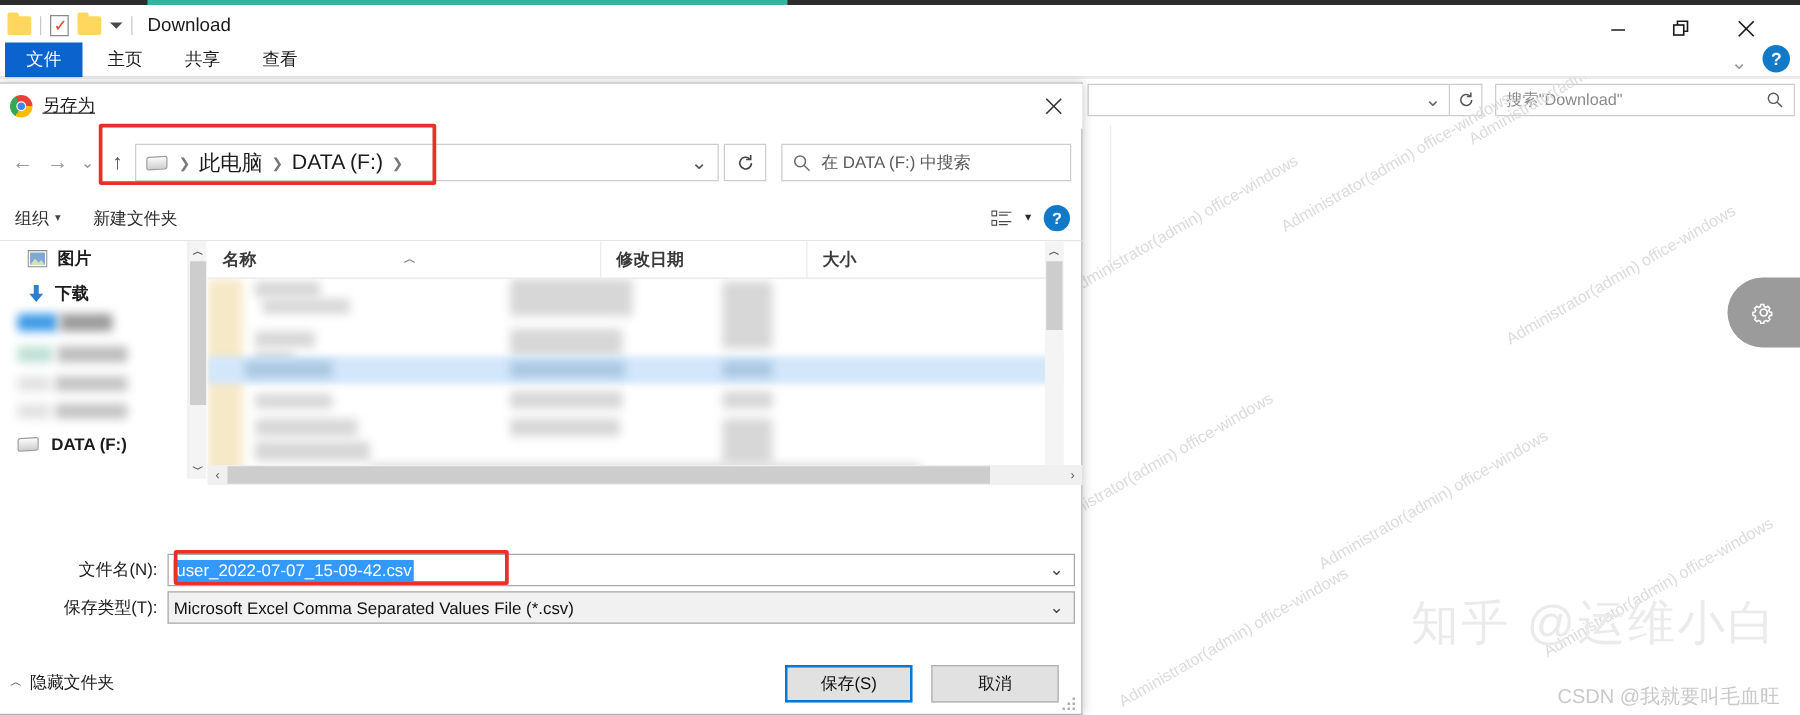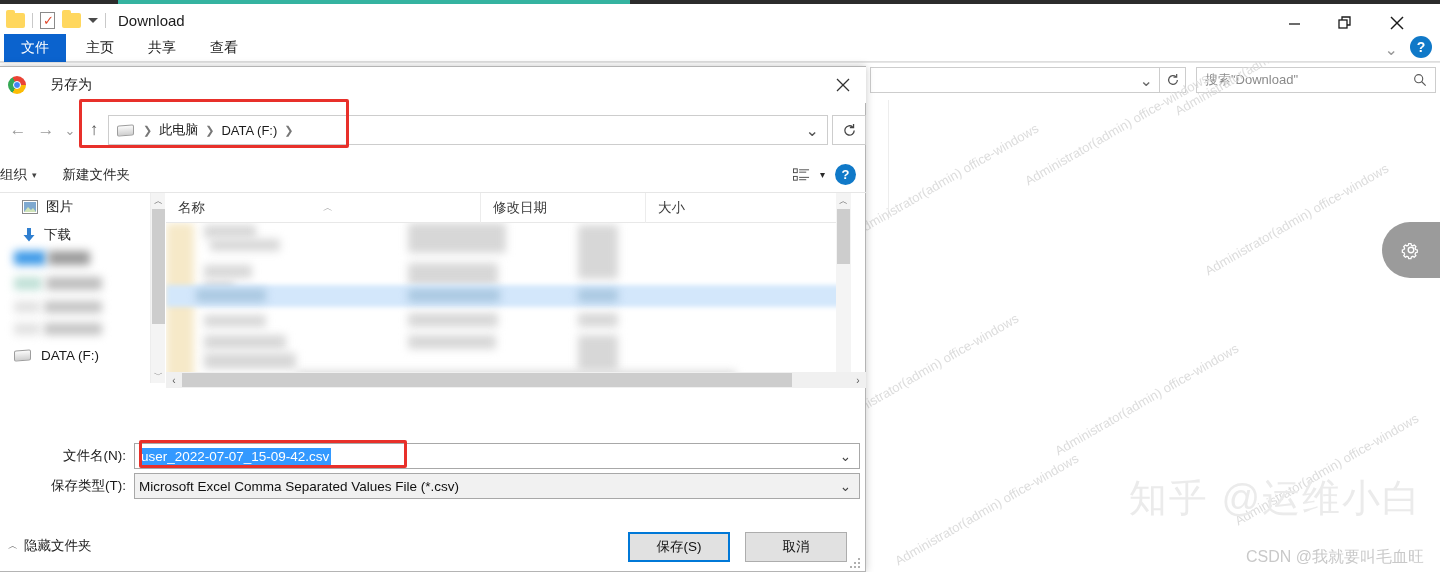--- a/index.html
+++ b/index.html
@@ -48,39 +48,39 @@
   .wm { position: absolute; color: #dcdcdc; font-size: 13px; transform: rotate(-30deg); white-space: nowrap; font-family: "Liberation Sans", sans-serif; }
 
   
   .gear-tab { position: absolute; right: 0; top: 222px; width: 58px; height: 56px; background: #9b9b9b; border-radius: 28px 0 0 28px; display: flex; align-items: center; justify-content: center; }
 
   
   .dlg { position: absolute; left: 0; top: 66px; width: 866px; height: 506px; background: #ffffff; border: 1px solid #b4b4b4; border-left: none; box-shadow: 0 0 8px rgba(0,0,0,.22); }
   .dlg-title { position: absolute; left: 0; top: 0; width: 866px; height: 36px; background: #fff; display: flex; align-items: center; }
   .chrome-icon { width: 18px; height: 18px; border-radius: 50%; margin-left: 8px; position: relative; background: conic-gradient(from -30deg, #ea4335 0deg 120deg, #fbbc05 120deg 240deg, #34a853 240deg 360deg); }
   .chrome-icon:after { content:""; position:absolute; left:5px; top:5px; width:8px; height:8px; border-radius:50%; background:#4285f4; border:1px solid #fff; box-sizing:border-box; }
-  .dlg-title-text { font-size: 14px; color: #1b1b1b; margin-left: 24px; }
+  .dlg-title-text { font-size: 14px; color: #1b1b1b; margin-left: 8px; text-decoration: underline; }
   .dlg-close { position: absolute; right: 0; top: 0; width: 46px; height: 36px; display: flex; align-items: center; justify-content: center; color: #333; }
 
   .nav-row { position: absolute; left: 0; top: 38px; width: 866px; height: 50px; display: flex; align-items: center; }
   .nav-btn { width: 28px; height: 28px; display: flex; align-items: center; justify-content: center; color: #9a9a9a; font-size: 17px; }
   .nav-btn.active { color: #555; }
   .crumb-box { flex: 1; height: 30px; border: 1px solid #cdcdcd; background: #fff; display: flex; align-items: center; padding: 0 8px; margin-right: 4px; }
-  .crumb { font-size: 13px; color: #1b1b1b; padding: 0 2px; }
+  .crumb { font-size: 17px; color: #1b1b1b; padding: 0 2px; }
   .crumb-sep { color: #777; font-size: 11px; margin: 0 5px; }
   .drive-glyph { width: 17px; height: 11px; background: linear-gradient(#fbfbfb,#cfcfcf); border: 1px solid #9d9d9d; border-radius: 2px; transform: skewY(-4deg); margin-right: 4px; }
   .crumb-caret { margin-left: auto; color: #555; }
   .refresh-btn { width: 34px; height: 30px; border: 1px solid #cdcdcd; background: #fff; display: flex; align-items: center; justify-content: center; color: #444; }
   .dlg-search { width: 232px; height: 30px; margin-left: 12px; margin-right: 9px; border: 1px solid #cdcdcd; background: #fff; display: flex; align-items: center; gap: 8px; padding: 0 8px; font-size: 13.5px; color: #5a5a5a; }
 
   .tool-row { position: absolute; left: 0; top: 90px; width: 866px; height: 36px; display: flex; align-items: center; border-bottom: 1px solid #e6e6e6; }
   .tool-item { font-size: 13.5px; color: #2b2b2b; display: flex; align-items: center; gap: 5px; }
   .dlg-help { width: 21px; height: 21px; border-radius: 50%; background: #1079c8; color: #fff; font-size: 13px; font-weight: bold; display: flex; align-items: center; justify-content: center; }
 
-  .panes { position: absolute; left: 0; top: 126px; width: 866px; height: 190px; }
+  .panes { position: absolute; left: 0; top: 126px; width: 866px; height: 190px; font-weight: bold; }
   .side { position: absolute; left: 0; top: 0; width: 150px; height: 190px; background: #fff; }
   .side-item { height: 28px; display: flex; align-items: center; gap: 8px; padding-left: 22px; font-size: 13.5px; color: #1b1b1b; }
   .side-scroll { position: absolute; left: 150px; top: 0; width: 15px; height: 190px; background: #f4f4f4; border-left: 1px solid #ededed; }
   .ss-thumb { position: absolute; left: 1px; top: 16px; width: 13px; height: 115px; background: #cdcdcd; }
   .ss-arrow { position: absolute; left: 0; width: 15px; height: 16px; display: flex; align-items: center; justify-content: center; color: #5a5a5a; font-size: 9px; }
 
   .list { position: absolute; left: 166px; top: 0; width: 685px; height: 190px; background: #fff; }
   .lhead { height: 30px; display: flex; align-items: center; border-bottom: 1px solid #e8e8e8; font-size: 13.5px; color: #3a3a3a; }
   .lcol { padding-left: 12px; border-right: 1px solid #ececec; height: 30px; line-height: 30px; position: relative; }
   .sort-caret { position: absolute; left: 50%; top: 0px; color: #888; font-size: 10px; }
@@ -244,24 +244,31 @@
         <span class="crumb">DATA (F:)</span>
         <span class="crumb-sep">❯</span>
         <span class="crumb-caret">⌄</span>
       </div>
       <div class="refresh-btn">
         <svg width="15" height="15" viewBox="0 0 16 16">
             <path d="M13 8a5 5 0 1 1-1.6-3.7" fill="none" stroke="#444" stroke-width="1.4"></path>
             <polyline points="12.3,1 12.3,4.9 8.4,4.9" fill="none" stroke="#444" stroke-width="1.4"></polyline>
           </svg>
       </div>
+      <div class="dlg-search">
+        <svg width="15" height="15" viewBox="0 0 16 16">
+            <circle cx="6.5" cy="6.5" r="4.6" fill="none" stroke="#6a6a6a" stroke-width="1.3"></circle>
+            <line x1="10" y1="10" x2="14.5" y2="14.5" stroke="#6a6a6a" stroke-width="1.3"></line>
+          </svg>
+        <span>在 DATA (F:) 中搜索</span>
+      </div>
     </div>
 
     <div class="tool-row">
-      <div class="tool-item" style="margin-left:0">
+      <div class="tool-item" style="margin-left:12px">
         <span>组织</span>
         <span style="font-size:9px;color:#444">▾</span>
       </div>
       <div class="tool-item" style="margin-left:26px">
         <span>新建文件夹</span>
       </div>
       <div style="margin-left:auto;display:flex;align-items:center;gap:10px;margin-right:10px">
         <svg width="17" height="14" viewBox="0 0 18 14">
           <rect x="0.5" y="0.5" width="4" height="4" fill="none" stroke="#4a4a4a"></rect>
           <rect x="0.5" y="8.5" width="4" height="4" fill="none" stroke="#4a4a4a"></rect>

